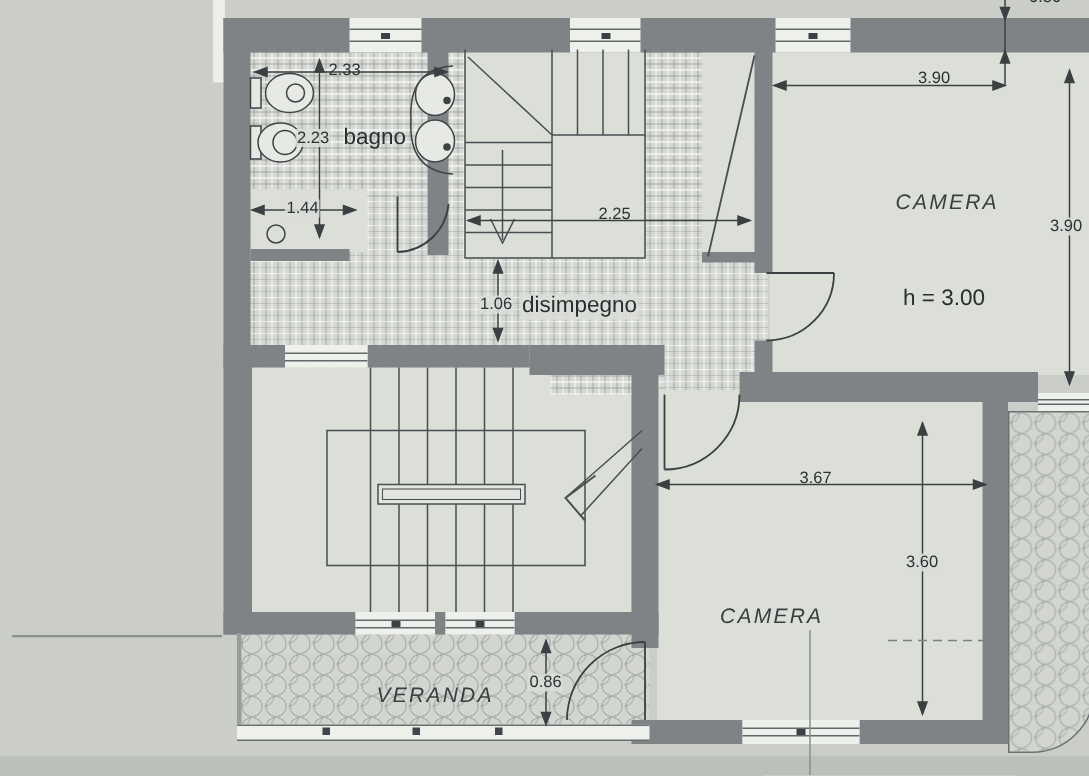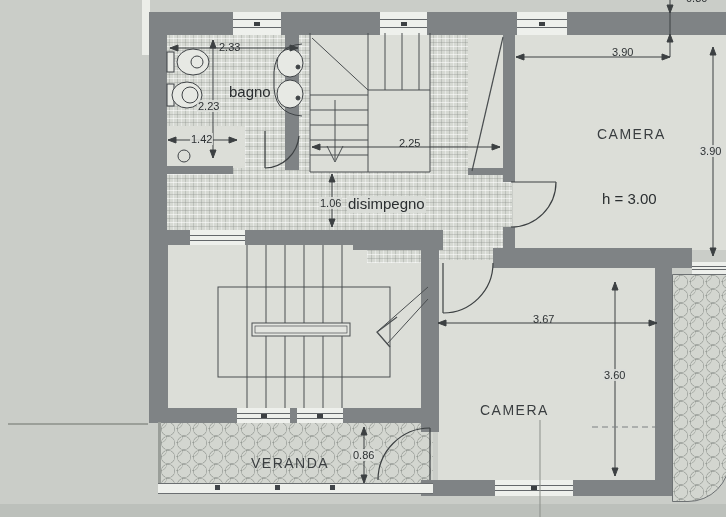--- a/index.html
+++ b/index.html
@@ -19,21 +19,21 @@
     background-size:16px 14px;}
   .win{position:absolute;background:#eef0ec;}
   .win::before,.win::after{content:"";position:absolute;left:0;right:0;height:1px;background:#63676a;}
   .win::before{top:30%}.win::after{bottom:30%}
   .win .tick{position:absolute;width:6px;height:4px;background:#3c4043;left:50%;top:50%;margin:-2px 0 0 -3px;}
   .glaze{position:absolute;background:#eef0ec;border-top:1px solid #6b6f71;border-bottom:1px solid #6b6f71;}
   .gtick{position:absolute;width:5px;height:5px;background:#41464a;top:1px;}
   .txt{position:absolute;white-space:nowrap;color:#2e3234;font-size:11px;line-height:1.1;}
   .halo{background:rgba(219,221,216,.88);padding:0 1px;}
   .room-label{font-size:15px;color:#2a2e30;}
-  .caps{font-size:14px;letter-spacing:1.5px;color:#3a3e40;}
+  .caps{font-size:14px;letter-spacing:1.5px;color:#3a3e40;font-style:italic;}
   svg{position:absolute;left:0;top:0;pointer-events:none;}
 </style>
 </head>
 <body>
 
 <div id="stage">
 
   <div class="abs" style="left:0;top:504;top:504px;width:726px;height:13px;background:#bcc0bb;"></div>
   <div class="abs" style="left:142px;top:0;width:8px;height:55px;background:#eceee9;"></div>
 
@@ -204,23 +204,23 @@
 
       <line x1="364" y1="427" x2="364" y2="483"></line>
         <polygon points="364,427 361,435 367,435"></polygon>
         <polygon points="364,483 361,475 367,475"></polygon>
     </g>
     <line x1="592" y1="427" x2="658" y2="427" stroke="#7c8082" stroke-width="1" stroke-dasharray="6,4"></line>
     <line x1="540" y1="420" x2="540" y2="517" stroke="#8b8f8a" stroke-width="1"></line>
   </svg>
 
   <div class="txt" style="left:219px;top:41px;">2.33</div>
-  <div class="txt halo" style="left:197px;top:100px;">2.23</div>
+  <div class="txt halo" style="left:197px;top:86px;">2.23</div>
   <div class="txt room-label" style="left:229px;top:84px;">bagno</div>
-  <div class="txt halo" style="left:190px;top:133px;">1.42</div>
+  <div class="txt halo" style="left:190px;top:133px;">1.44</div>
   <div class="txt" style="left:399px;top:137px;">2.25</div>
   <div class="txt halo" style="left:319px;top:197px;">1.06</div>
   <div class="txt room-label halo" style="left:347px;top:196px;">disimpegno</div>
   <div class="txt caps" style="left:597px;top:127px;">CAMERA</div>
   <div class="txt room-label" style="left:602px;top:191px;">h = 3.00</div>
   <div class="txt" style="left:612px;top:46px;">3.90</div>
   <div class="txt halo" style="left:699px;top:145px;">3.90</div>
   <div class="txt" style="left:533px;top:313px;">3.67</div>
   <div class="txt halo" style="left:603px;top:369px;">3.60</div>
   <div class="txt caps" style="left:480px;top:403px;">CAMERA</div>

